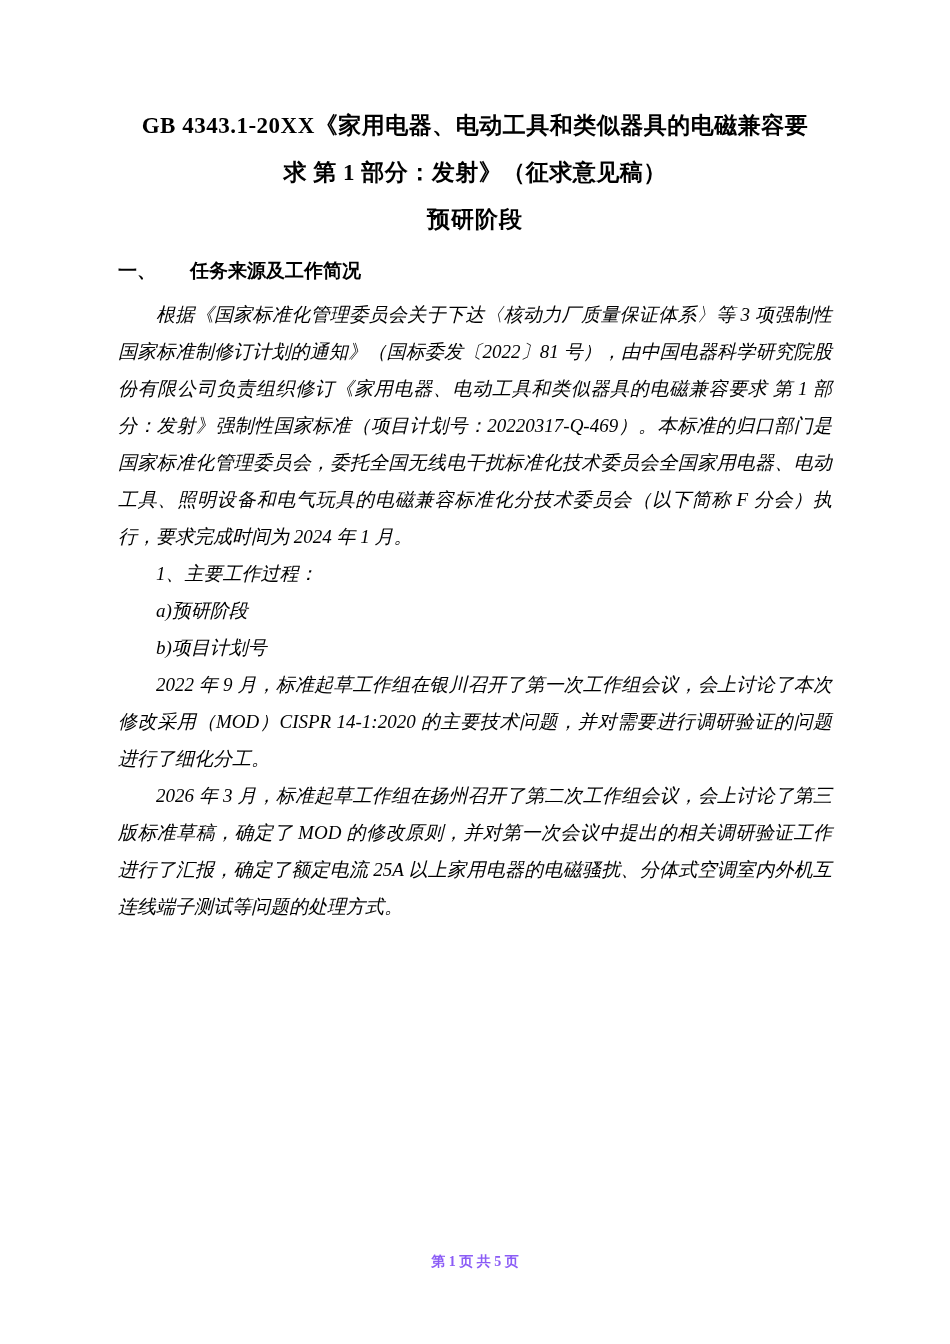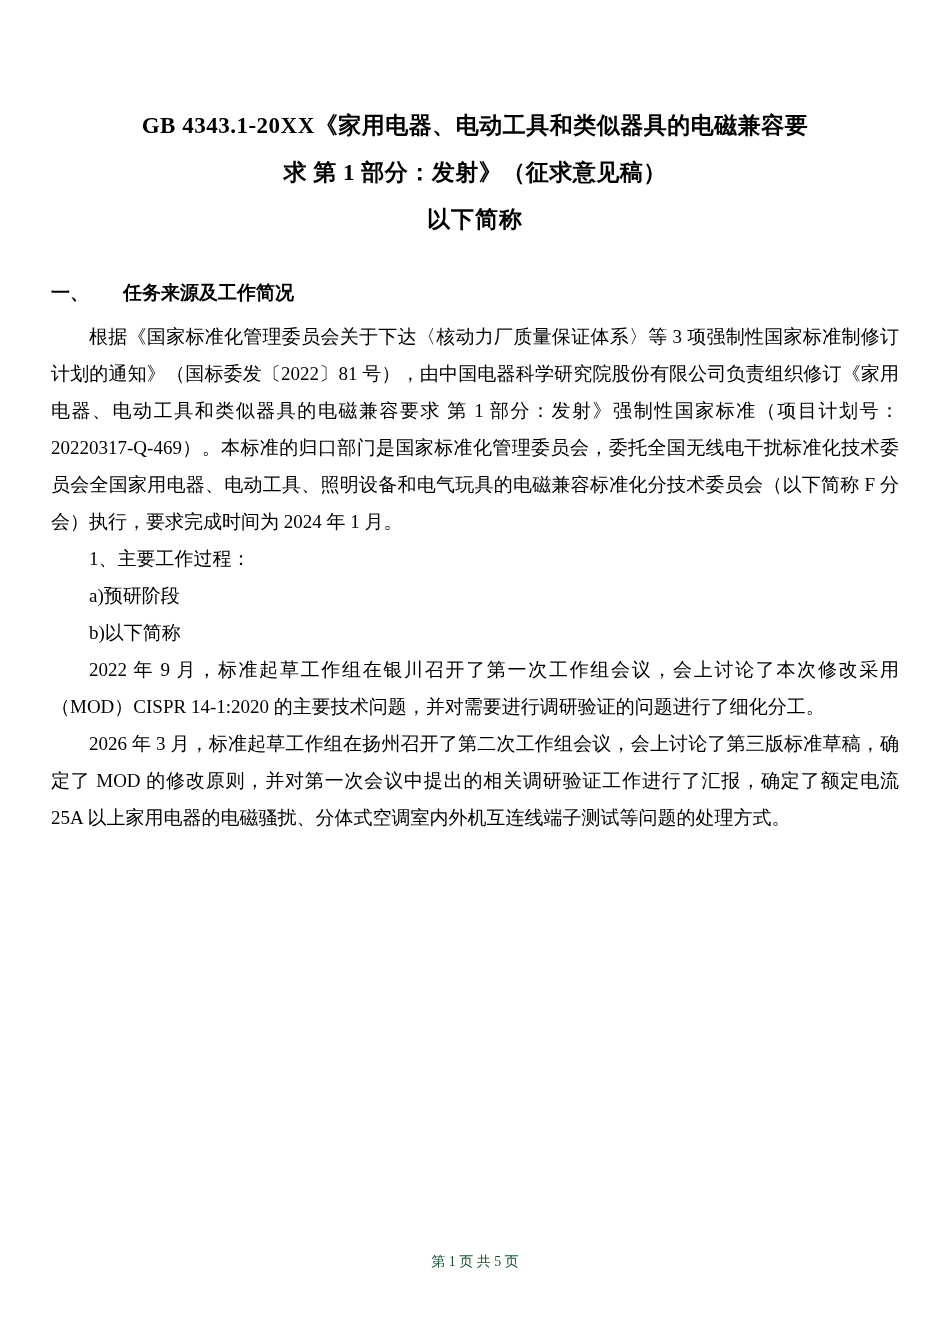--- a/index.html
+++ b/index.html
@@ -11,86 +11,88 @@
     width: 950px;
     height: 1344px;
     position: relative;
     overflow: hidden;
     font-family: "Liberation Serif", "DejaVu Serif", serif;
     color: #000000;
   }
   .page {
     position: absolute;
     inset: 0;
-    padding: 0 51px;
+    padding: 0 118px;
     box-sizing: border-box;
   }
   .title-block {
     margin-top: 102px;
     text-align: center;
     font-weight: bold;
     font-size: 23px;
     line-height: 47px;
     letter-spacing: 0.5px;
   }
   .title-line { white-space: nowrap; }
   .subtitle { letter-spacing: 1px; }
   .section-heading {
-    margin-top: 38px;
+    margin-top: 16px;
     font-weight: bold;
     font-size: 19px;
     line-height: 24px;
   }
   .section-heading .sec-num {
     display: inline-block;
     margin-right: 34px;
   }
   .doc-body {
     margin-top: 13px;
     font-size: 19px;
     line-height: 37px;
     text-align: justify;
     text-justify: inter-ideograph;
   }
   .doc-body p.para {
     margin: 0;
     padding: 0;
     text-indent: 2em;
+    font-style: italic;
   }
   .page-footer {
     position: absolute;
     left: 0;
     right: 0;
     top: 1252px;
     text-align: center;
     font-size: 14px;
     line-height: 20px;
-    color: #14532d;
+    color: #8b5cf6;
+    font-weight: bold;
   }
 </style>
 </head>
 <body>
 
 <div class="page">
 
   <div class="title-block">
     <div class="title-line">GB 4343.1-20XX《家用电器、电动工具和类似器具的电磁兼容要</div>
     <div class="title-line">求 第 1 部分：发射》（征求意见稿）</div>
-    <div class="subtitle">以下简称</div>
+    <div class="subtitle">预研阶段</div>
   </div>
 
   <div class="section-heading">
     <span class="sec-num">一、</span><span>任务来源及工作简况</span>
   </div>
 
   <div class="doc-body">
       <p class="para">根据《国家标准化管理委员会关于下达〈核动力厂质量保证体系〉等 3 项强制性国家标准制修订计划的通知》（国标委发〔2022〕81 号），由中国电器科学研究院股份有限公司负责组织修订《家用电器、电动工具和类似器具的电磁兼容要求 第 1 部分：发射》强制性国家标准（项目计划号：20220317-Q-469）。本标准的归口部门是国家标准化管理委员会，委托全国无线电干扰标准化技术委员会全国家用电器、电动工具、照明设备和电气玩具的电磁兼容标准化分技术委员会（以下简称 F 分会）执行，要求完成时间为 2024 年 1 月。</p>
       <p class="para">1、主要工作过程：</p>
       <p class="para">a)预研阶段</p>
-      <p class="para">b)以下简称</p>
+      <p class="para">b)项目计划号</p>
       <p class="para">2022 年 9 月，标准起草工作组在银川召开了第一次工作组会议，会上讨论了本次修改采用（MOD）CISPR 14-1:2020 的主要技术问题，并对需要进行调研验证的问题进行了细化分工。</p>
       <p class="para">2026 年 3 月，标准起草工作组在扬州召开了第二次工作组会议，会上讨论了第三版标准草稿，确定了 MOD 的修改原则，并对第一次会议中提出的相关调研验证工作进行了汇报，确定了额定电流 25A 以上家用电器的电磁骚扰、分体式空调室内外机互连线端子测试等问题的处理方式。</p>
     </div>
 
   <div class="page-footer">
     <span>第 1 页 共 5 页</span>
   </div>
 
 </div>
 

